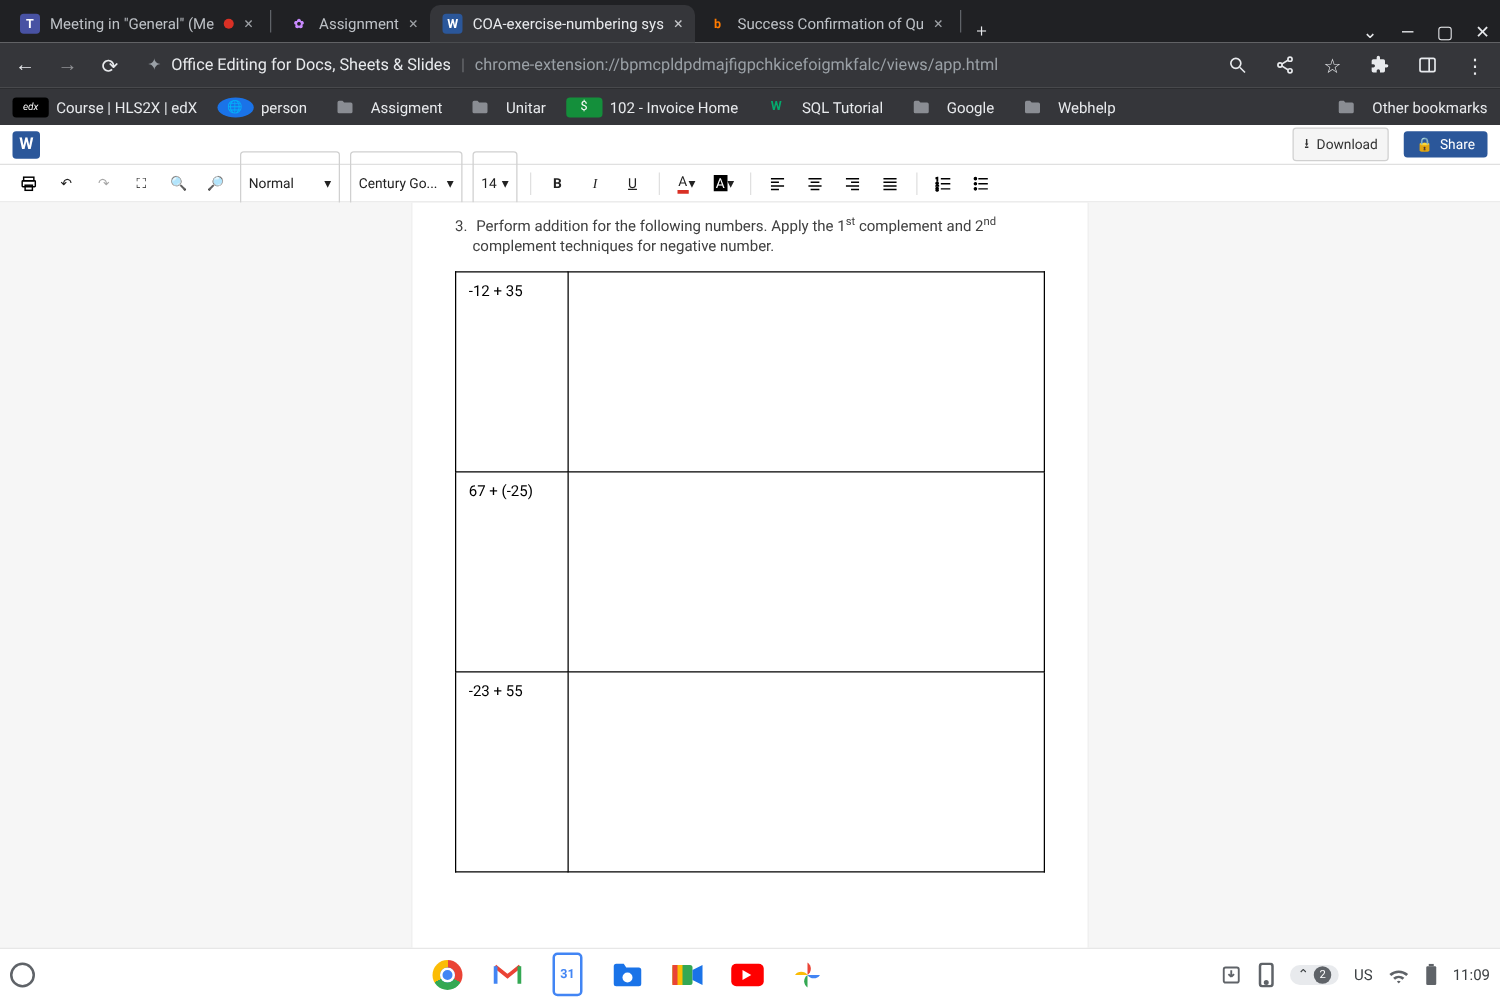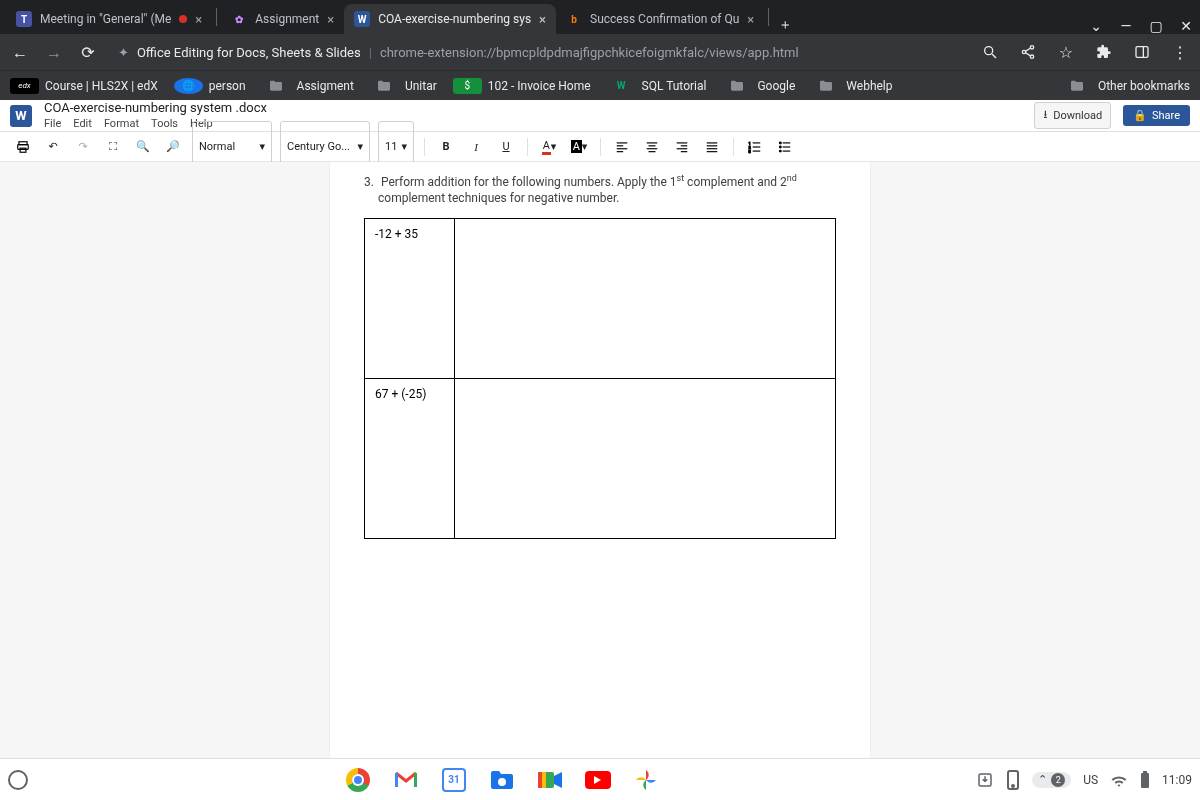--- a/index.html
+++ b/index.html
@@ -247,30 +247,20 @@
       <svg class="folder-ic" viewBox="0 0 24 24" fill="#8a8d93">
           <path d="M3 6a2 2 0 0 1 2-2h4l2 2h8a2 2 0 0 1 2 2v9a2 2 0 0 1-2 2H5a2 2 0 0 1-2-2V6z"></path>
         </svg>
     </span>
     <span>Other bookmarks</span>
   </div>
 </div>
 
 <div class="apphdr">
   <div class="wlogo">W</div>
-  <div class="doc-col">
-    <div class="doc-title">COA-exercise-numbering system .docx</div>
-    <div class="doc-menu">
-      <span>File</span>
-      <span>Edit</span>
-      <span>Format</span>
-      <span>Tools</span>
-      <span>Help</span>
-    </div>
-  </div>
   <div class="spacer"></div>
   <div class="dlbtn">
     <span>⭳</span>
     <span>Download</span>
   </div>
   <div class="sharebtn">
     <span>🔒</span>
     <span>Share</span>
   </div>
 </div>
@@ -290,21 +280,21 @@
   <span class="tb">🔎</span>
   <div class="combo" style="min-width:80px">
     <span>Normal</span>
       <span>▾</span>
   </div>
   <div class="combo" style="min-width:90px">
     <span>Century Go...</span>
       <span>▾</span>
   </div>
   <div class="combo" style="min-width:36px">
-    <span>11</span>
+    <span>14</span>
       <span>▾</span>
   </div>
   <span class="vsep"></span>
   <span class="tb" style="font-weight:700">B</span>
   <span class="tb" style="font-style:italic;font-family:serif">I</span>
   <span class="tb" style="text-decoration:underline">U</span>
   <span class="vsep"></span>
   <span class="tb">
     <span style="border-bottom:3px solid #d93025;padding:0 1px">A</span> ▾
   </span>
@@ -376,41 +366,45 @@
     <table class="exercise">
       <tbody>
           <tr>
         <td class="lead"><span>-12 + 35</span></td>
         <td class="work"></td>
       </tr>
       <tr>
         <td class="lead"><span>67 + (-25)</span></td>
         <td class="work"></td>
       </tr>
+      <tr>
+        <td class="lead"><span>-23 + 55</span></td>
+        <td class="work"></td>
+      </tr>
     </tbody>
       </table>
   </div>
 </div>
 
 <div class="shelf">
   <div class="launcher"></div>
   <div class="apps">
     <div class="app-ic">
         <div class="chrome-ic"></div>
       </div>
     <div class="app-ic" style="font-weight:700">
       <svg width="24" height="18" viewBox="0 0 24 18">
           <path d="M2 2h20v14H2z" fill="#fff"></path>
           <path d="M2 2l10 8L22 2" fill="none" stroke="#ea4335" stroke-width="3"></path>
           <rect x="1" y="2" width="3" height="14" fill="#4285f4"></rect>
           <rect x="20" y="2" width="3" height="14" fill="#34a853"></rect>
         </svg>
     </div>
     <div class="app-ic">
-      <div style="width:24px;height:24px;border:2px solid #4285f4;border-radius:4px;display:flex;align-items:center;justify-content:center;font-size:10px;color:#4285f4;font-weight:700">31</div>
+      <div style="width:24px;height:35px;border:2px solid #4285f4;border-radius:4px;display:flex;align-items:center;justify-content:center;font-size:10px;color:#4285f4;font-weight:700">31</div>
     </div>
     <div class="app-ic">
       <svg width="26" height="22" viewBox="0 0 26 22">
           <path d="M2 4a2 2 0 0 1 2-2h6l2 3h10a2 2 0 0 1 2 2v11a2 2 0 0 1-2 2H4a2 2 0 0 1-2-2z" fill="#1a73e8"></path>
           <circle cx="13" cy="13" r="4" fill="#fff"></circle>
         </svg>
     </div>
     <div class="app-ic">
       <svg width="26" height="20" viewBox="0 0 26 20">
           <rect x="1" y="2" width="16" height="16" rx="2" fill="#34a853"></rect>

